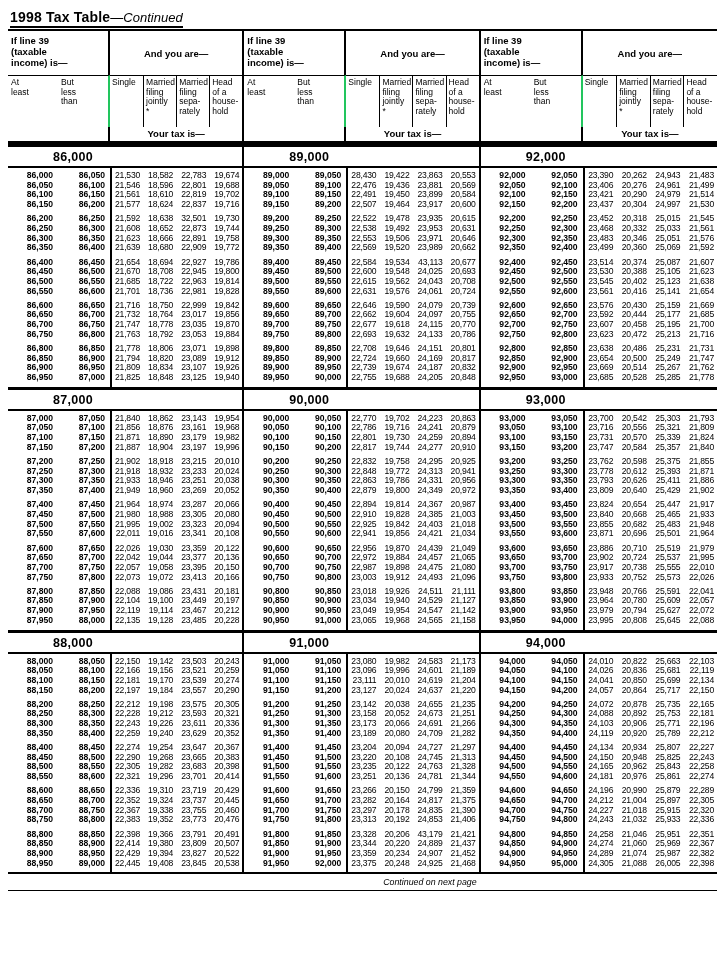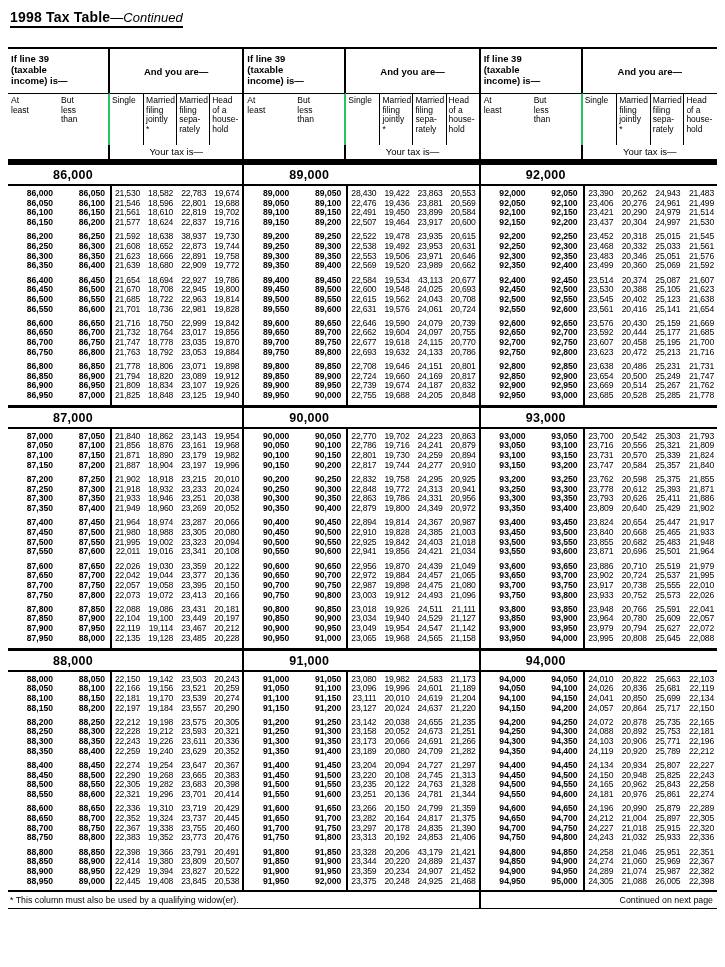--- a/index.html
+++ b/index.html
@@ -7,59 +7,59 @@
   body {
     width:725px; height:967px;
     font-family:"Liberation Sans","DejaVu Sans",sans-serif;
     color:#000; position:relative; overflow:hidden;
   }
   .page { padding:6px 8px 0 8px; }
   .title-row { padding:2px 0 1px 2px; }
   .title-inline { display:inline-block; border-bottom:2px solid #000; padding-bottom:0; }
   .title-main { font-weight:bold; font-size:14px; letter-spacing:.2px; }
   .title-cont { font-style:italic; font-size:13px; }
-  .tablegrid { display:grid; grid-template-columns:1fr 1fr 1fr; margin-top:18px; }
+  .tablegrid { display:grid; grid-template-columns:1fr 1fr 1fr; margin-top:0; }
   .group { border-right:2px solid #000; }
   .group:last-child { border-right:none; }
 
   
   .ghead { border-top:2px solid #000; border-bottom:3px solid #000;
            display:grid; grid-template-columns:50px 52px repeat(4,1fr); }
   .ghead .inc-label { grid-column:1 / 3; border-right:2px solid #000;
            font-weight:bold; font-size:9.5px; line-height:11px; padding:4px 2px 4px 3px;
            white-space:pre-line; height:44px; }
   .ghead .andyou { grid-column:3 / 7; font-weight:bold; font-size:9.5px;
            display:flex; align-items:center; justify-content:center; height:44px; }
   .ghead .sub { border-top:1px solid #000; font-weight:normal; font-size:8.5px;
            line-height:9.5px; padding:2px 1px 1px 3px; white-space:pre-line; height:52px; }
   .ghead .sub.atl { grid-column:1; }
   .ghead .sub.btl { grid-column:2; border-right:2px solid #22c55e; }
   .ghead .sub.fcol { border-left:1px solid #000; padding-left:2px; }
   .ghead .sub.fcol.first { border-left:none; }
-  .ghead .yourtax { grid-column:3 / 7; font-weight:normal; font-size:9.5px;
+  .ghead .yourtax { grid-column:3 / 7; font-weight:bold; font-size:9.5px;
            text-align:center; padding:1px 0 2px 0; }
   .ghead .yt-left { grid-column:1 / 3; border-right:2px solid #000; }
 
   
   .band { border-top:3px solid #000; border-bottom:2px solid #000; padding:3px 0 2px 0; }
   .band .blabel { font-weight:bold; font-size:12.5px; width:130px; text-align:center; letter-spacing:.3px; }
   .sbody { position:relative; padding:3px 0 4px 0; }
   .sbody::before { content:""; position:absolute; left:102px; top:0; bottom:0; width:2px; background:#000; }
   .trow { display:grid; grid-template-columns:50px 52px repeat(4,1fr); height:9.7px;
           font-size:8.6px; line-height:9.7px; }
   .trow.gap { margin-top:4.5px; }
   .trow .c { text-align:right; }
   .trow .inc { font-weight:bold; padding-right:5px; }
   .trow .tax { padding-right:3px; letter-spacing:-.2px; }
 
   
   .foot { display:grid; grid-template-columns:2fr 1fr; border-top:2px solid #000;
           border-bottom:1px solid #000; font-size:8.8px; }
   .foot .note { padding:3px 2px 3px 2px; border-right:2px solid #000; }
-  .foot .cont { padding:3px 4px 3px 2px; text-align:right; }
+  .foot .cont { padding:3px 4px 3px 2px; text-align:right;font-style:italic; }
 </style>
 </head>
 <body>
 
 <div class="page">
   <div class="title-row">
     <span class="title-inline">
       <span class="title-main">1998 Tax Table</span><span class="title-cont">—Continued</span>
     </span>
   </div>
@@ -132,21 +132,21 @@
     <span class="c tax">18,624</span>
     <span class="c tax">22,837</span>
     <span class="c tax">19,716</span>
   </div>
 
   <div class="trow gap">
     <span class="c inc">86,200</span>
     <span class="c inc">86,250</span>
     <span class="c tax">21,592</span>
     <span class="c tax">18,638</span>
-    <span class="c tax">38,937</span>
+    <span class="c tax">32,501</span>
     <span class="c tax">19,730</span>
   </div>
 
   <div class="trow">
     <span class="c inc">86,250</span>
     <span class="c inc">86,300</span>
     <span class="c tax">21,608</span>
     <span class="c tax">18,652</span>
     <span class="c tax">22,873</span>
     <span class="c tax">19,744</span>
@@ -1833,16 +1833,15 @@
     <span class="c tax">26,005</span>
     <span class="c tax">22,398</span>
   </div>
 </div>
   </div>
 </div>
   </div>
 </div>
 
   <div class="foot">
-    <div class="note">* This column must also be used by a qualifying widow(er).</div>
     <div class="cont">Continued on next page</div>
   </div>
 </div>
 
 </body></html>

